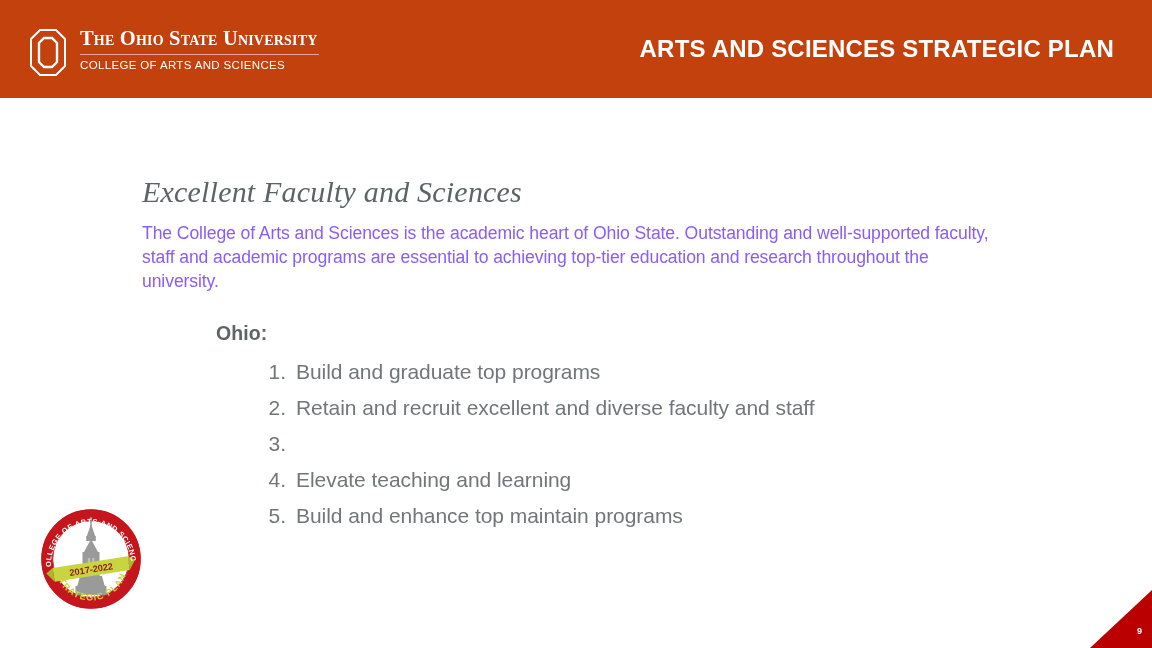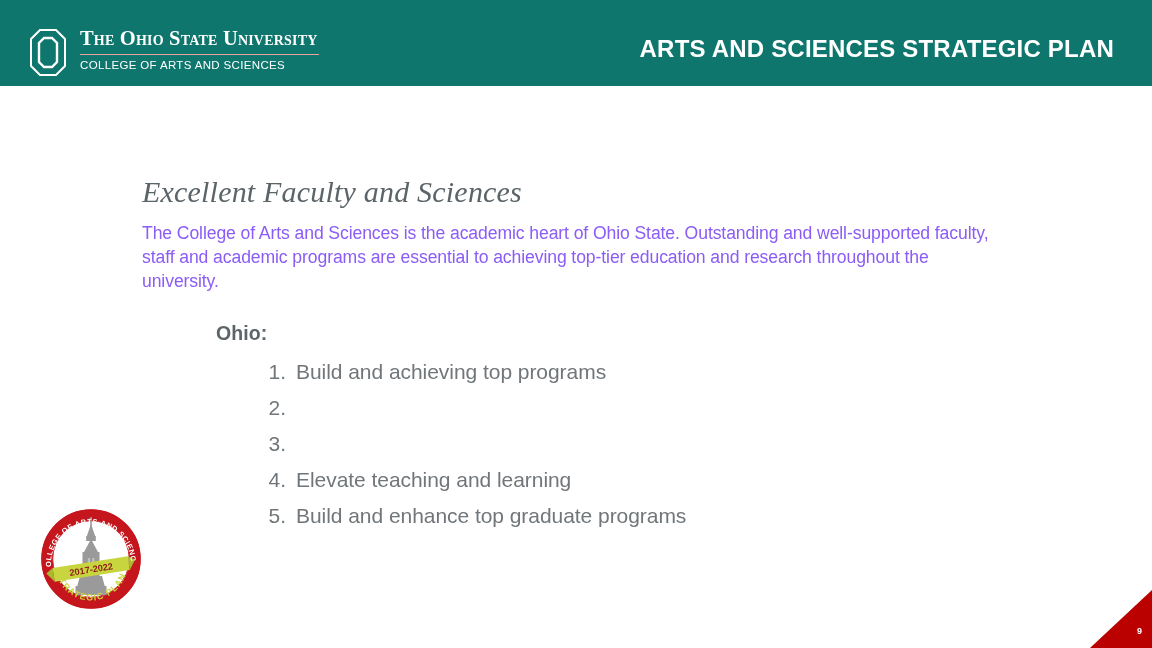--- a/index.html
+++ b/index.html
@@ -15,22 +15,22 @@
     font-family: "Liberation Sans", sans-serif;
     -webkit-font-smoothing: antialiased;
   }
 
   
   .header-band {
     position: absolute;
     left: 0;
     top: 0;
     width: 1152px;
-    height: 86px;
-    background: #0f766e;
+    height: 98px;
+    background: #c2410c;
   }
 
   .brand-lockup {
     position: absolute;
     left: 30px;
     top: 27px;
     display: flex;
     align-items: flex-start;
   }
   .block-o {
@@ -189,35 +189,36 @@
 
 <div class="slide-heading">Excellent Faculty and Sciences</div>
 
 <div class="slide-paragraph">The College of Arts and Sciences is the academic heart of Ohio State. Outstanding and well-supported faculty, staff and academic programs are essential to achieving top-tier education and research throughout the university.</div>
 
 <div class="goals-label">Ohio:</div>
 
 <ol class="goals-list">
   <li class="goal-item">
     <span class="goal-num">1.</span>
-    <span class="goal-text">Build and achieving top programs</span>
+    <span class="goal-text">Build and graduate top programs</span>
   </li>
   <li class="goal-item">
     <span class="goal-num">2.</span>
+    <span class="goal-text">Retain and recruit excellent and diverse faculty and staff</span>
   </li>
   <li class="goal-item">
     <span class="goal-num">3.</span>
   </li>
   <li class="goal-item">
     <span class="goal-num">4.</span>
     <span class="goal-text">Elevate teaching and learning</span>
   </li>
   <li class="goal-item">
     <span class="goal-num">5.</span>
-    <span class="goal-text">Build and enhance top graduate programs</span>
+    <span class="goal-text">Build and enhance top maintain programs</span>
   </li>
 </ol>
 
 <svg class="seal" viewBox="0 0 102 102" aria-hidden="true">
   <defs>
     <path id="arcTop" d="M 11,56 A 40,40 0 0 1 91,56"></path>
     <path id="arcBottom" d="M 14.5,56 A 36.5,36.5 0 0 0 87.5,56"></path>
   </defs>
 
   <circle cx="51" cy="51" r="49" fill="#ffffff"></circle>

